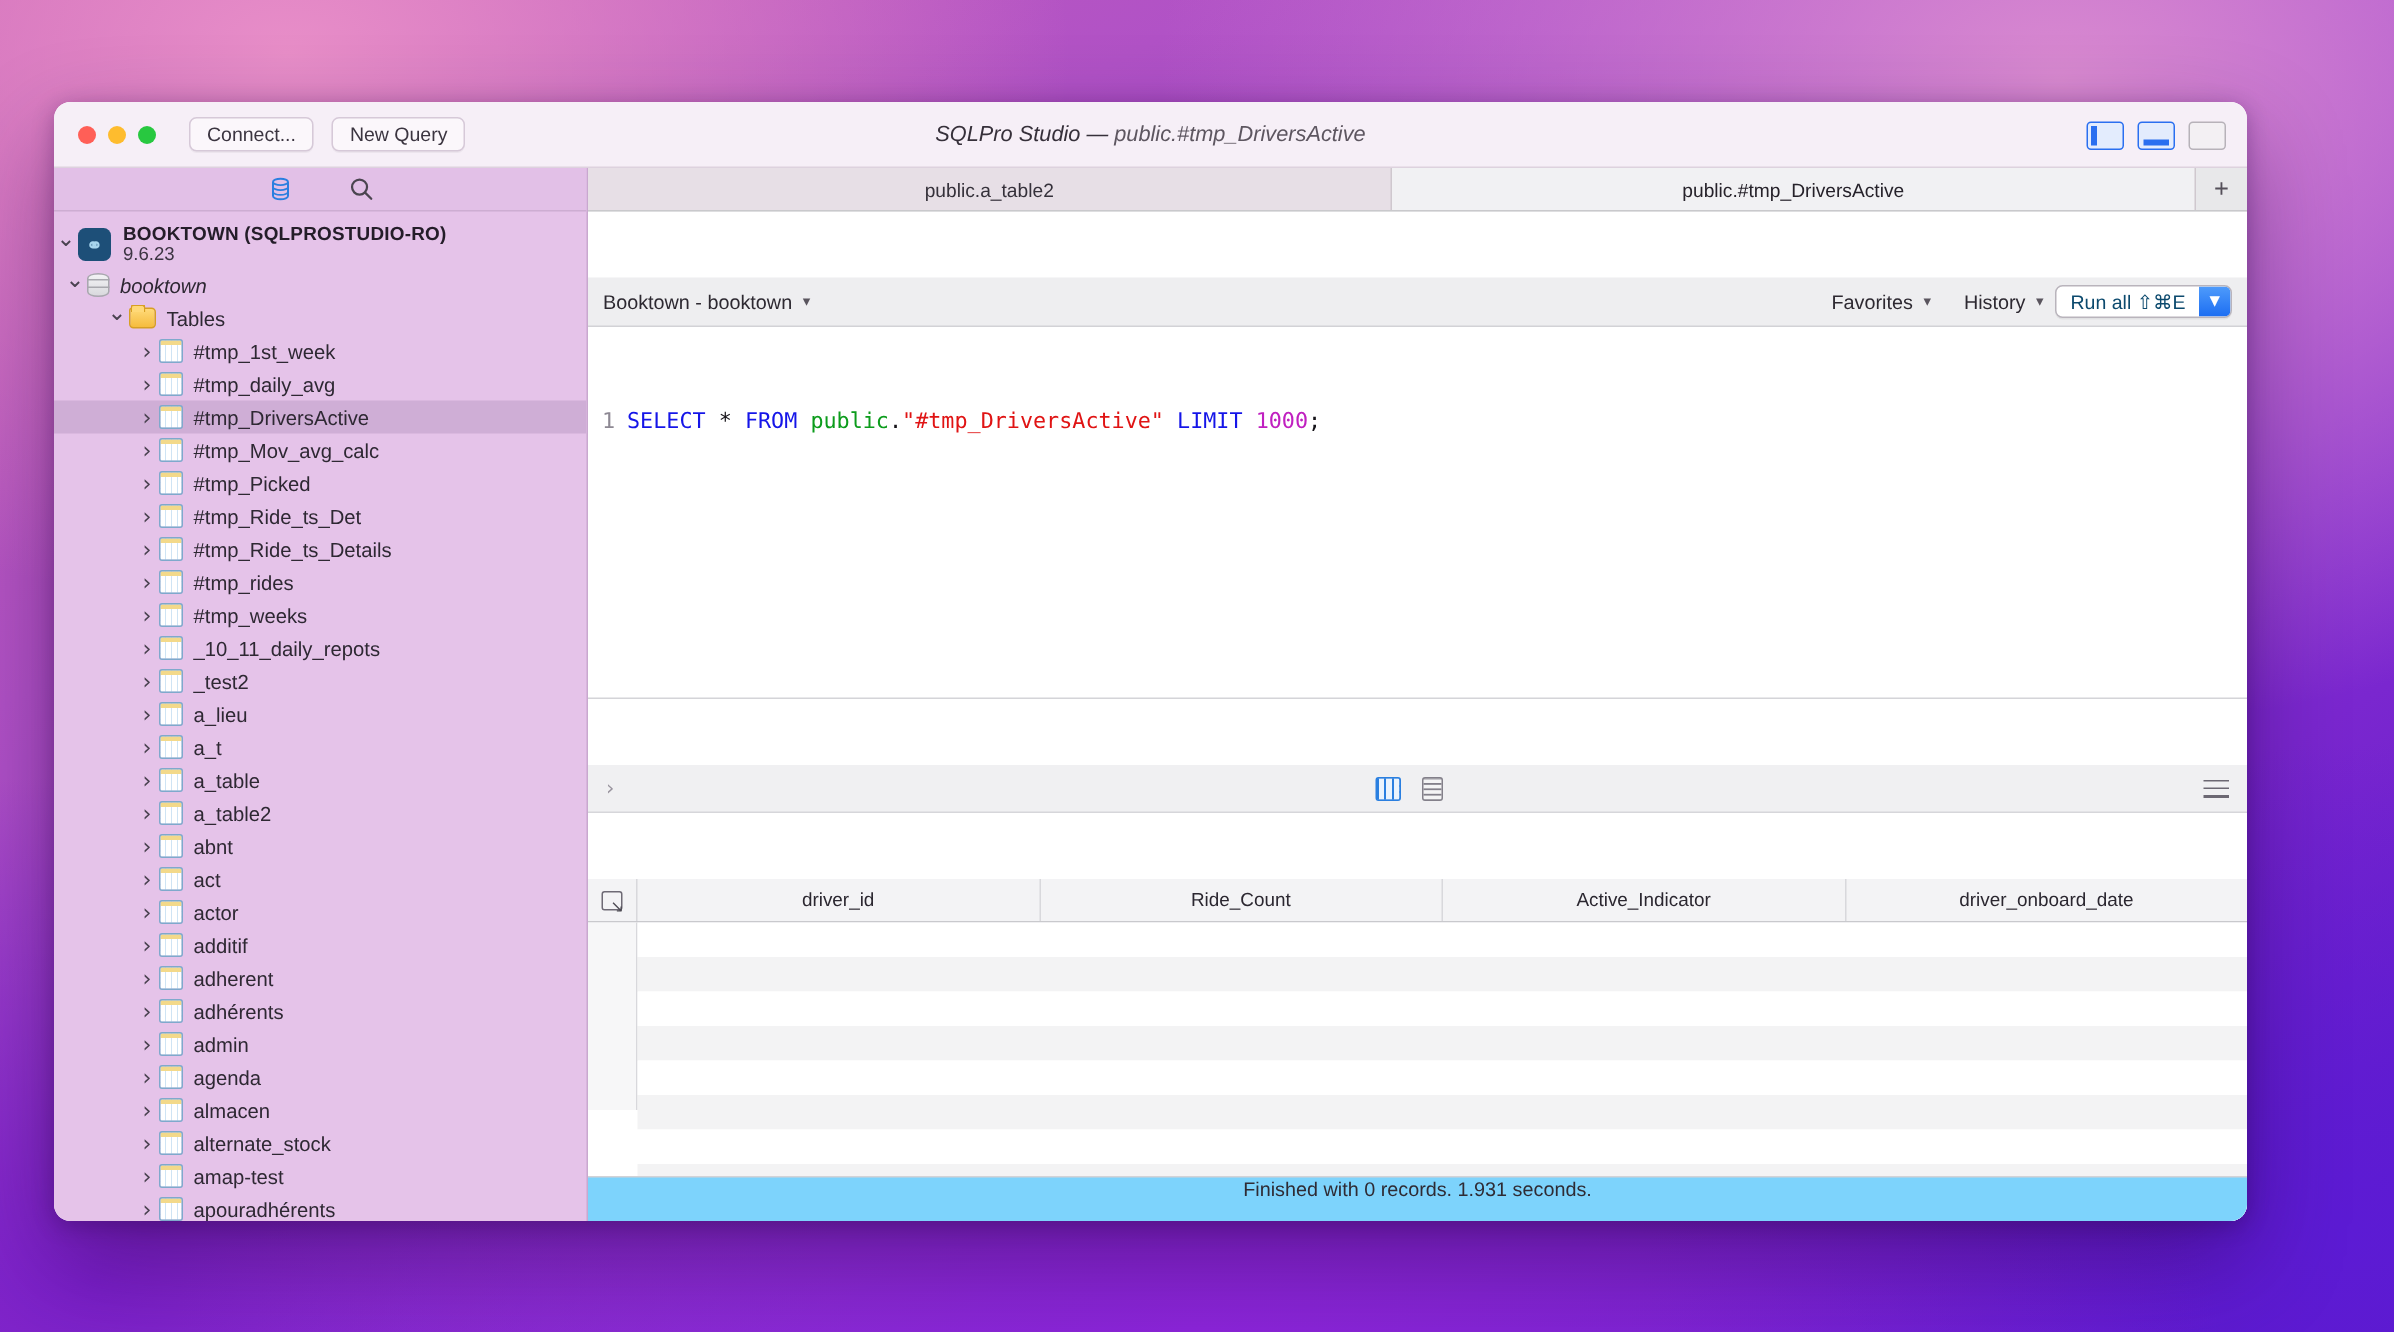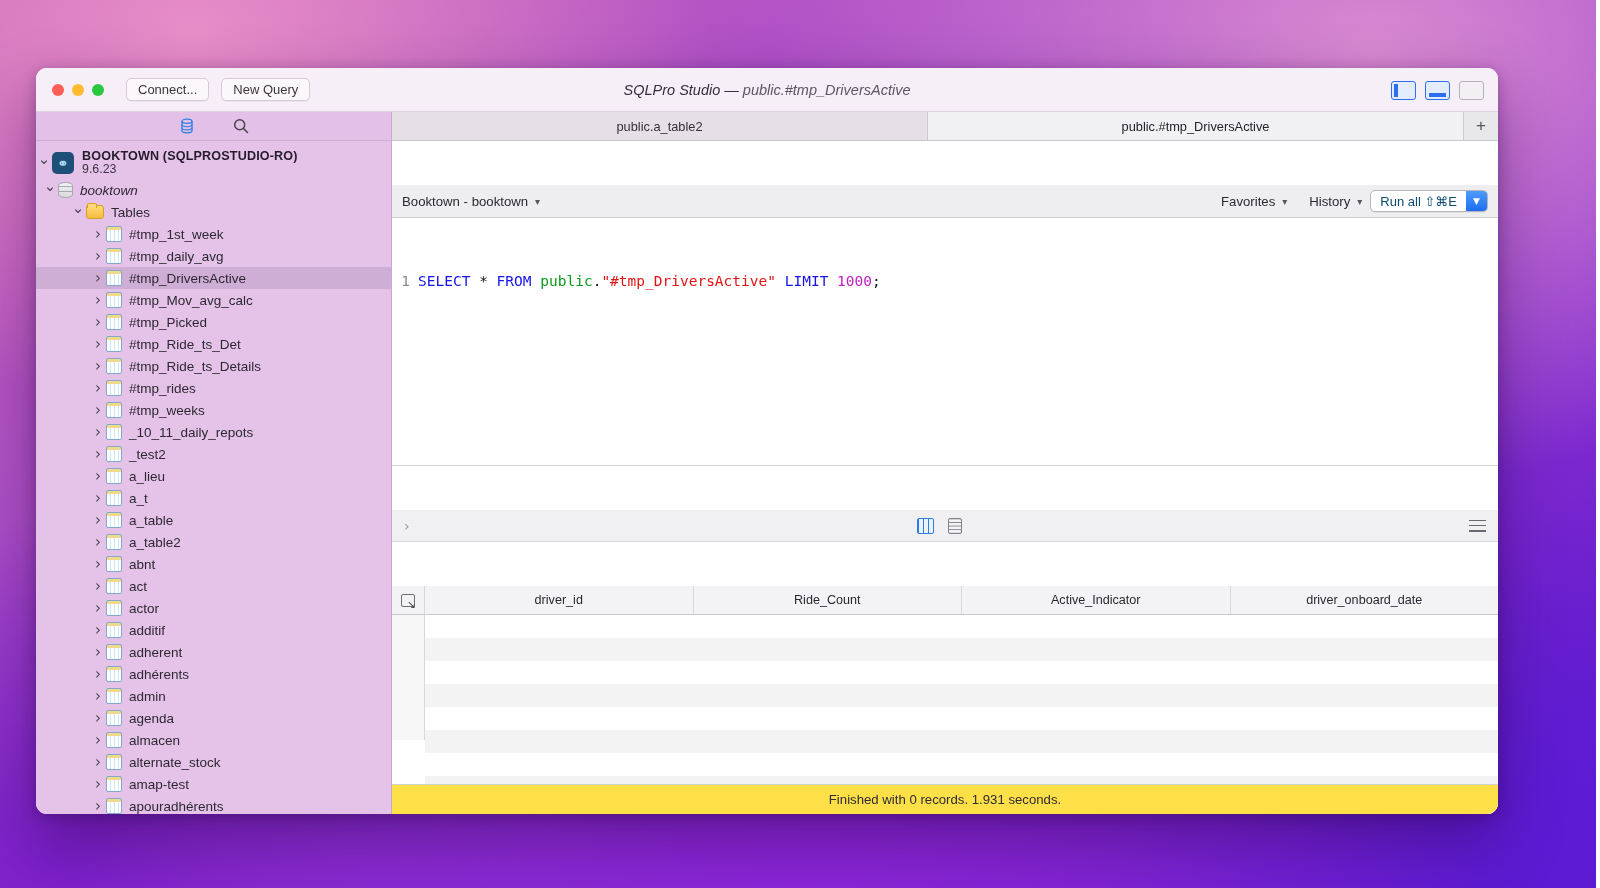--- a/index.html
+++ b/index.html
@@ -223,22 +223,22 @@
     font-size: 12.6px; color: #2b2730; border-right: 1px solid #d8d8dc;
   }
   .gh:last-child { border-right: none; }
   #grid-rows { flex: 1; display: flex; min-height: 0; }
   #row-gutter { width: 33px; flex: none; background: #f7f7f8; border-right: 1px solid #d8d8dc; }
   #row-area { flex: 1; }
   .grow { height: 23px; background: #fff; }
   .grow.alt { background: #f3f3f4; }
 
   #statusbar {
-    height: 30px; flex: none; display: flex; align-items: center; justify-content: center;
-    background: #fde047; border-top: 1px solid #d2d2d6;
+    height: 30px; flex: none; display: flex; justify-content: center;
+    background: #7dd3fc; border-top: 1px solid #d2d2d6;
     font-size: 13.2px; color: #2f2b34;
   }
 </style>
 </head>
 <body>
 
 <div id="desktop">
   <div id="window">
 
     <div id="titlebar">

